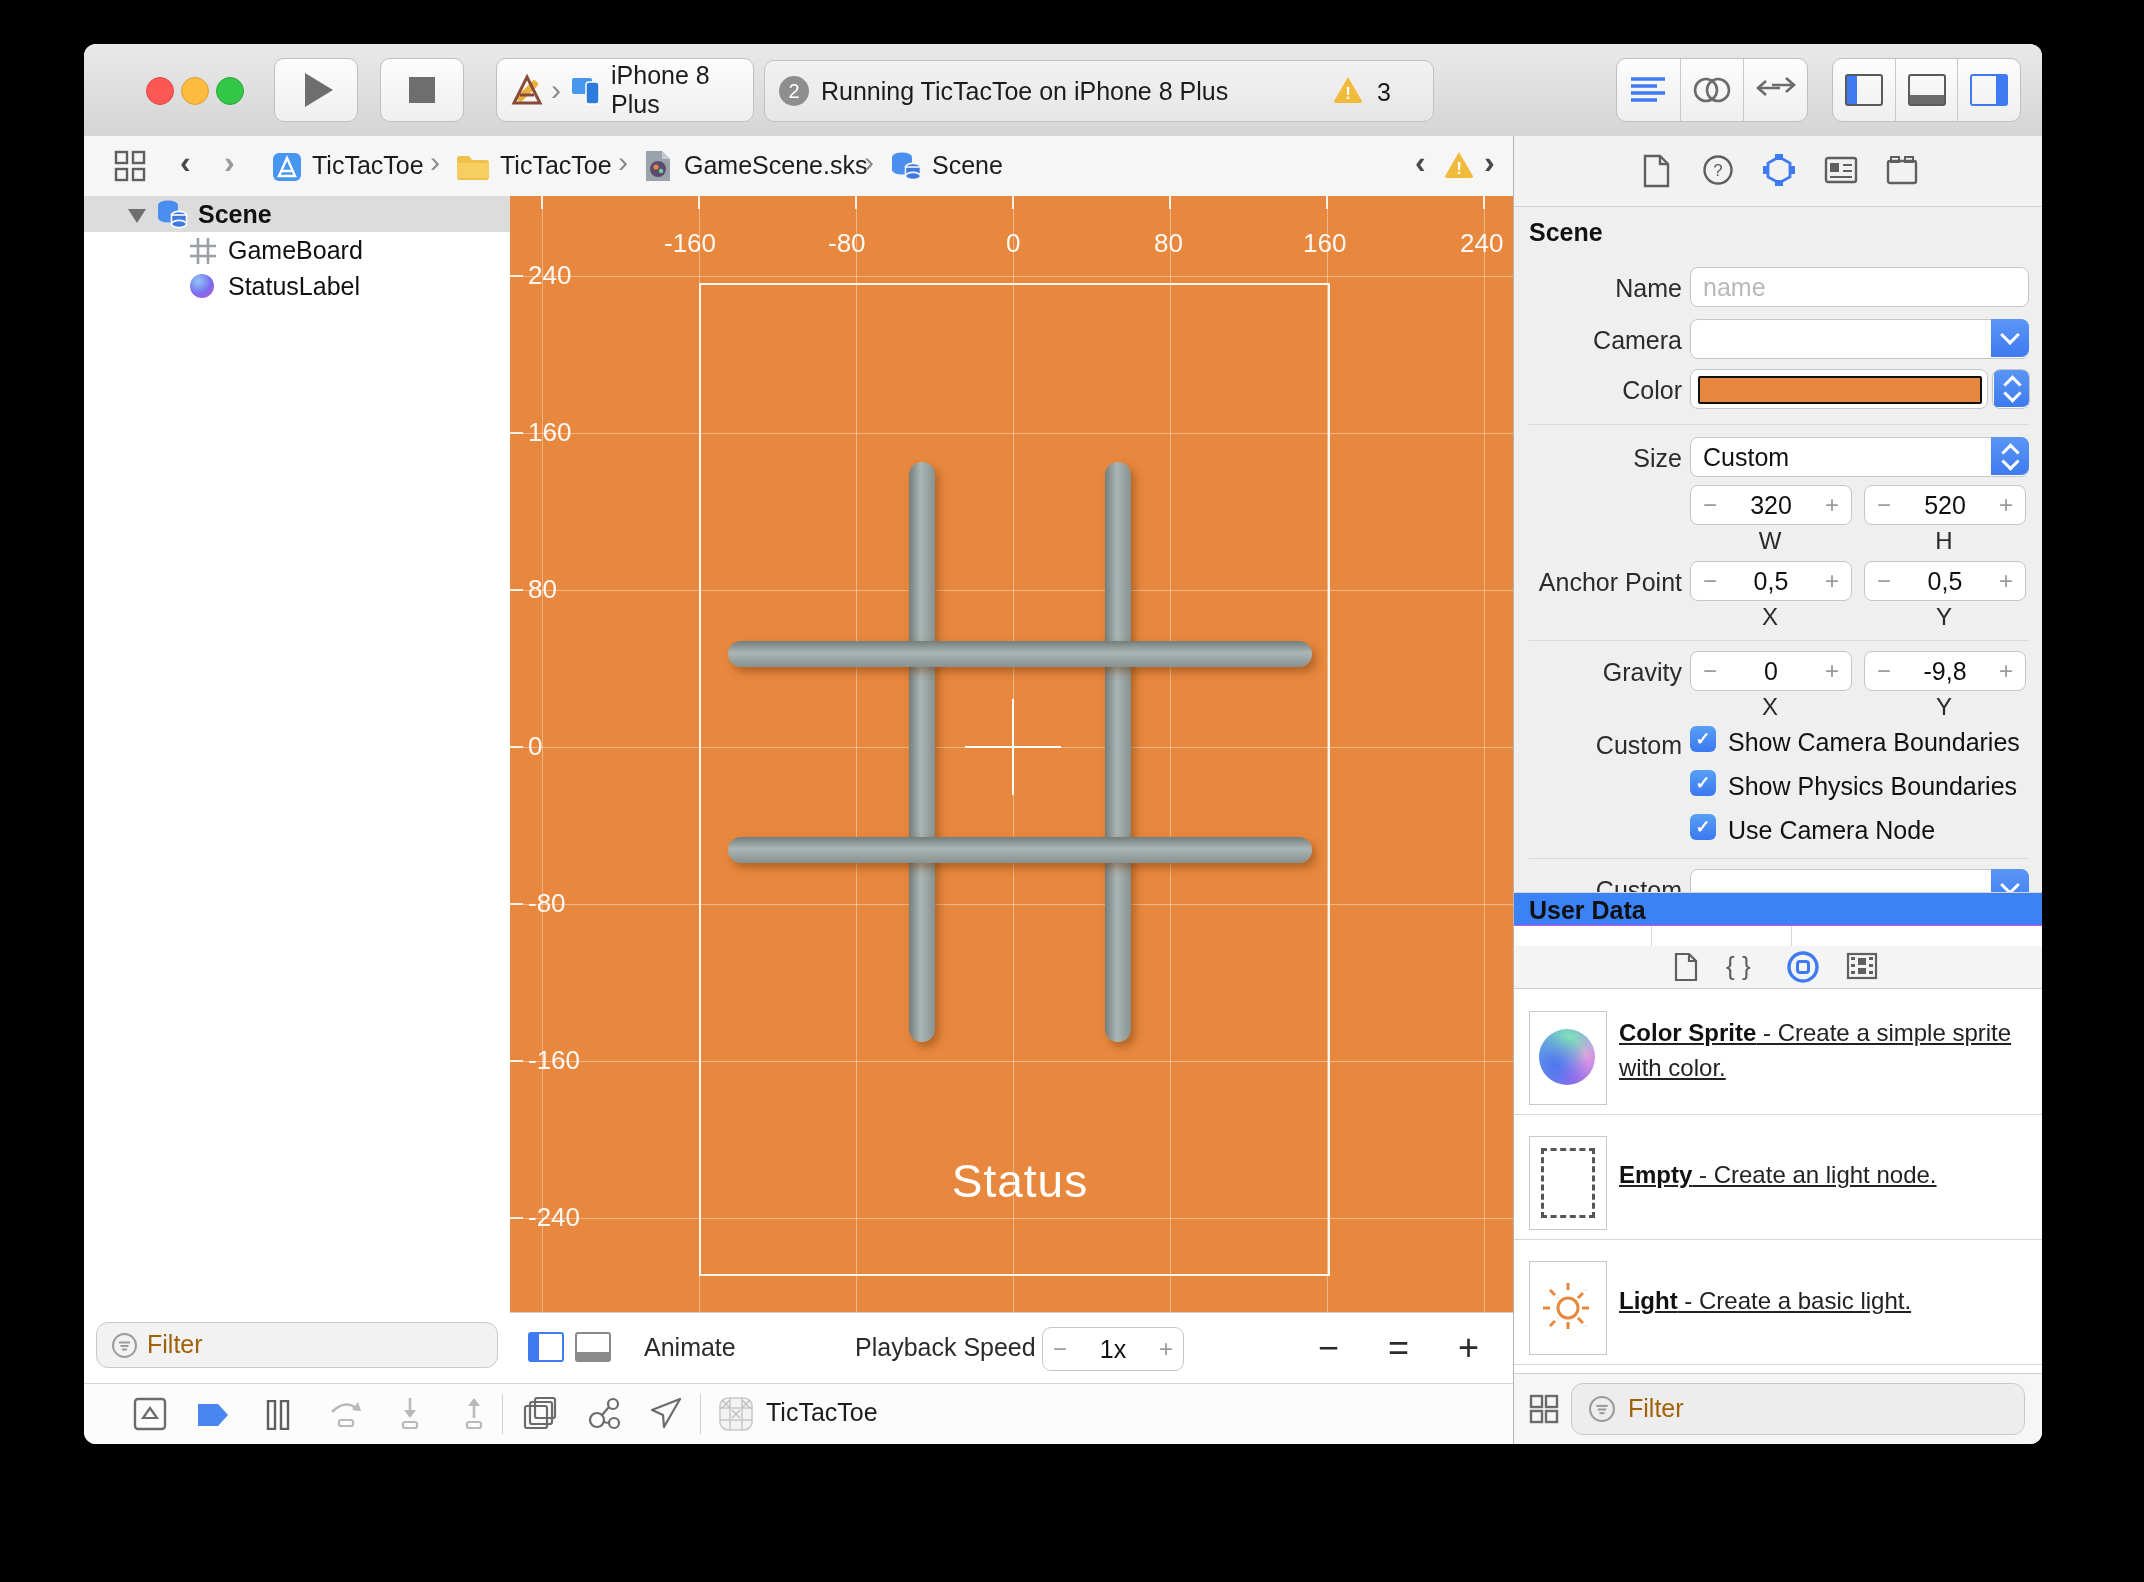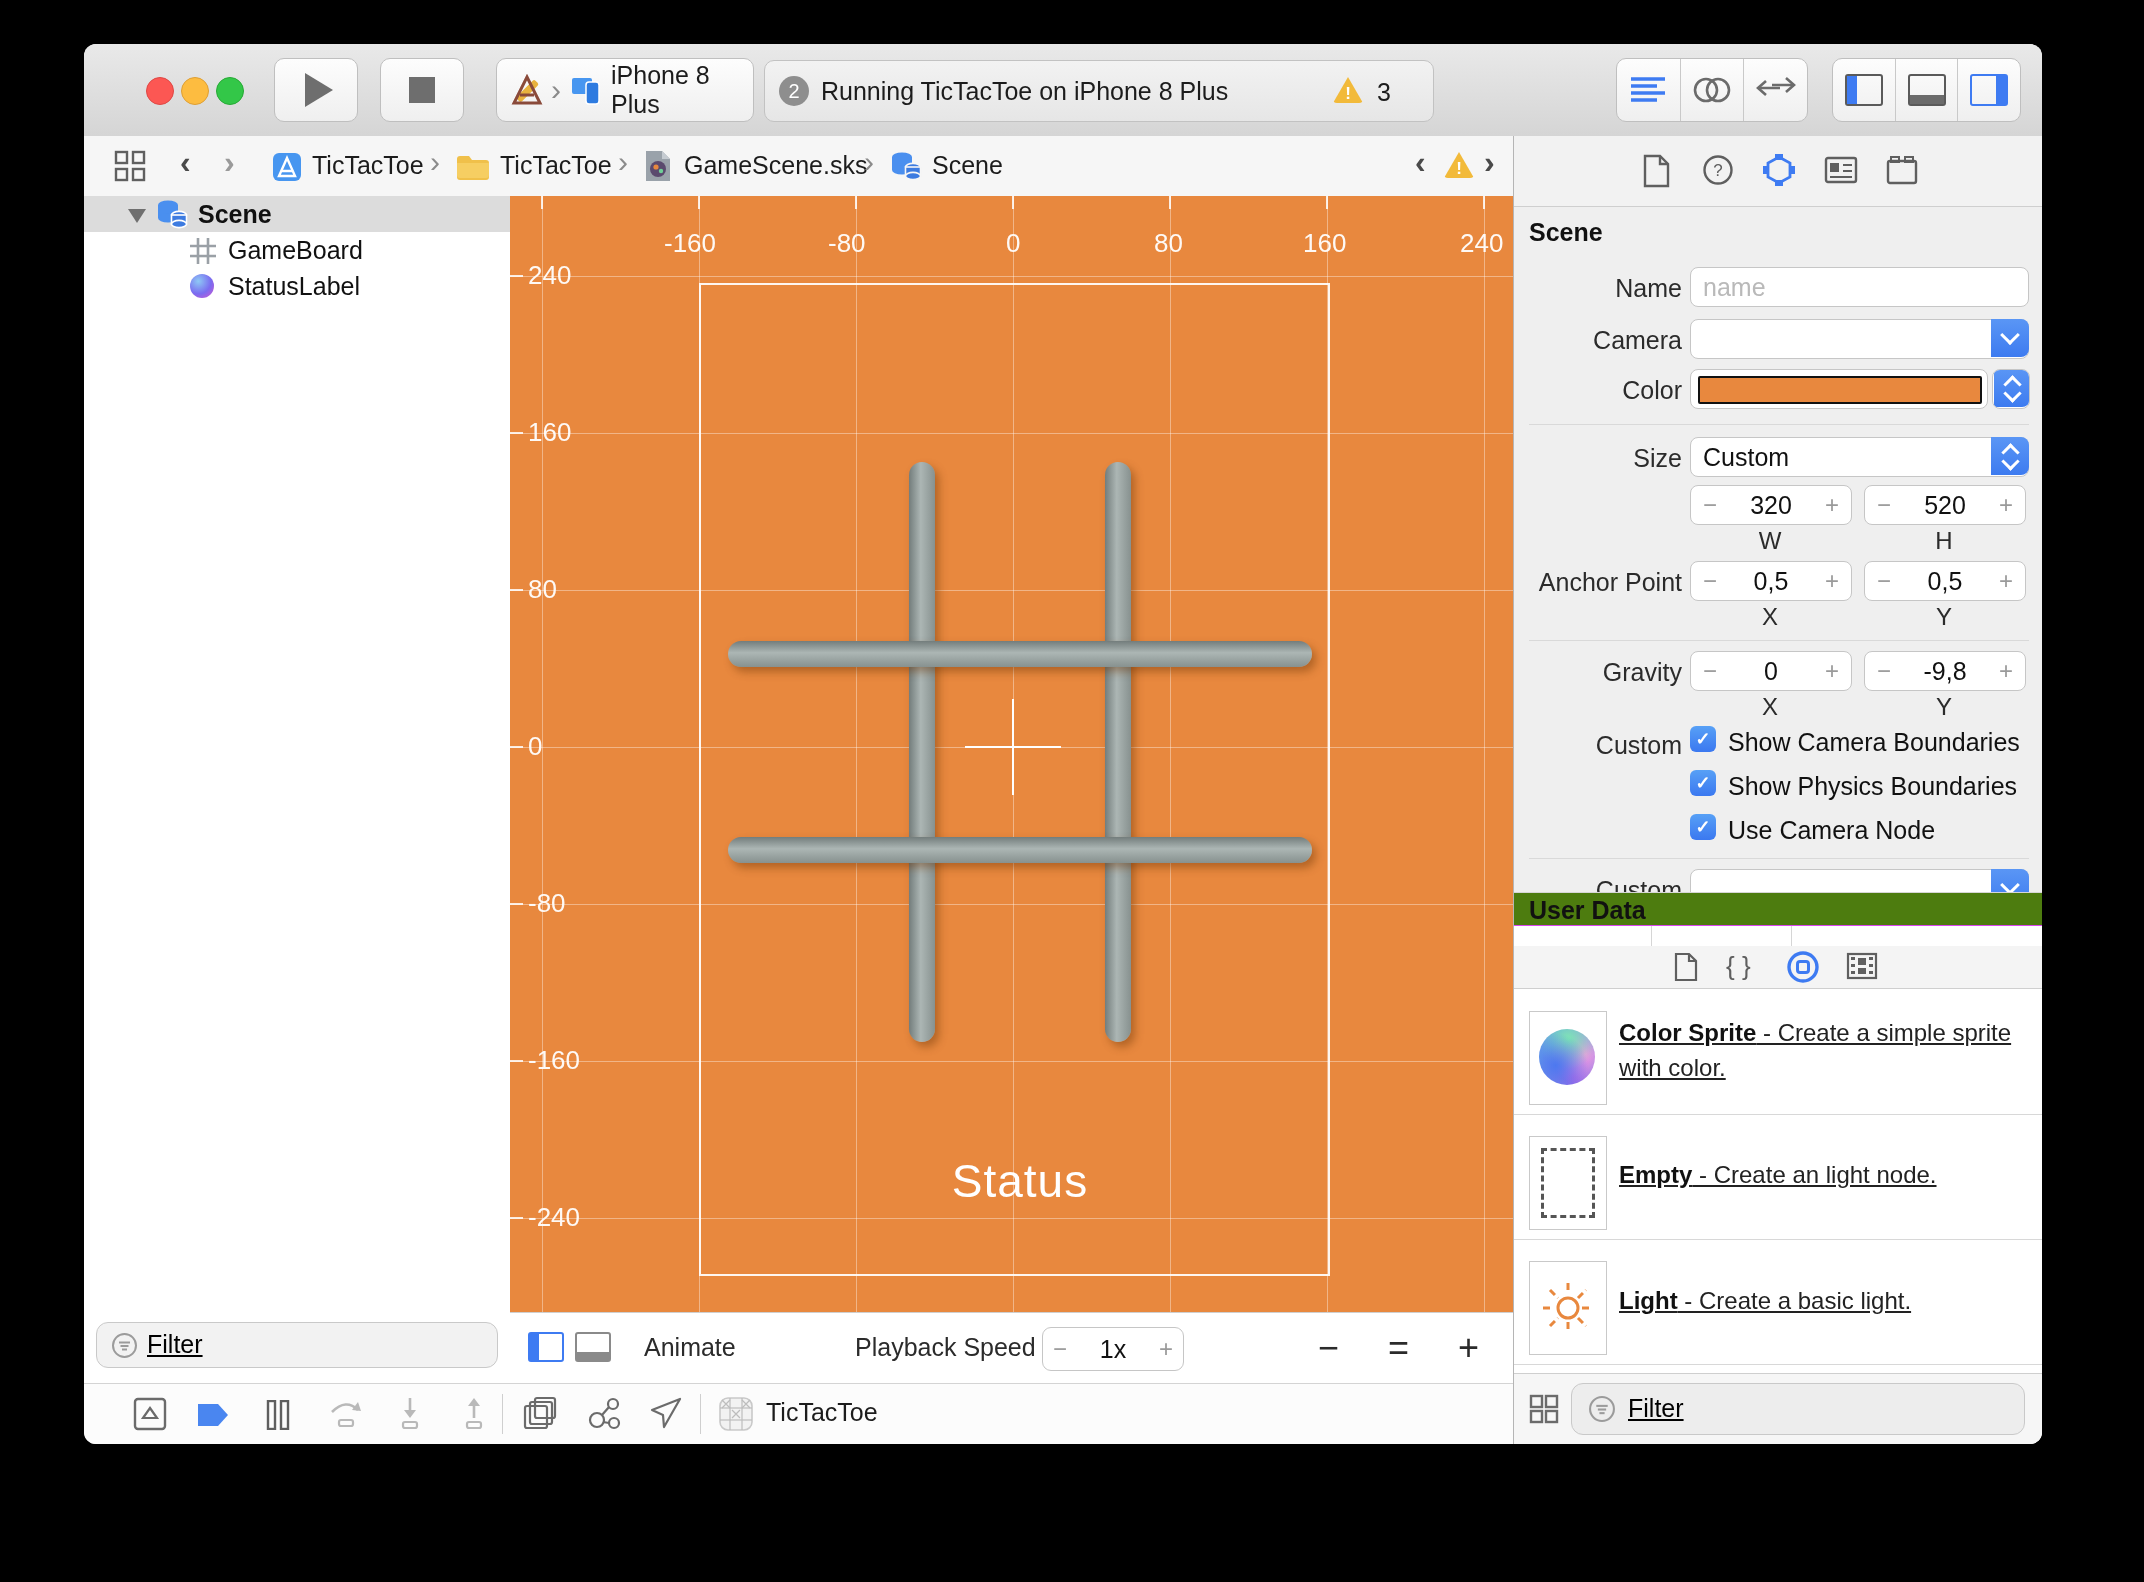--- a/index.html
+++ b/index.html
@@ -38,21 +38,21 @@
   
   .sidebar{position:absolute;left:0;top:152px;width:426px;height:1187px;background:#FFFFFF;border-right:1px solid #C3C3C3;}
   .outline-row{position:absolute;left:0;width:100%;height:36px;}
   .row-sel{background:#DCDCDC;}
   .row-label{position:absolute;top:4px;font-size:25px;color:#111;}
   .disc{position:absolute;left:44px;top:13px;width:0;height:0;border-top:14px solid #6F6F6F;
         border-left:9px solid transparent;border-right:9px solid transparent;}
   .sphere-s{width:24px;height:24px;border-radius:50%;
      background:radial-gradient(circle at 35% 30%, #8EC9F5, #7A6CF0 55%, #D355D0);}
   .filterfield{position:absolute;border:1px solid #C9C9C9;border-radius:12px;background:#F2F2F2;}
-  .filter-ph{position:absolute;top:7px;font-size:25px;color:#000000;text-decoration:underline;}
+  .filter-ph{position:absolute;top:7px;font-size:25px;color:#a16207;}
   
   .canvas{position:absolute;left:426px;top:152px;width:1003px;height:1116px;background:#E8883E;overflow:hidden;}
   .gridv{position:absolute;top:0;width:1px;height:100%;background:rgba(255,255,255,.38);}
   .gridh{position:absolute;left:0;height:1px;width:100%;background:rgba(255,255,255,.38);}
   .tickv{position:absolute;top:0;width:2px;height:13px;background:rgba(255,255,255,.85);}
   .tickh{position:absolute;left:0;height:2px;width:13px;background:rgba(255,255,255,.85);}
   .rlab{position:absolute;color:rgba(255,255,255,.95);font-size:26px;font-weight:300;}
   .camrect{position:absolute;border:2px solid rgba(255,255,255,.92);}
   .bar{position:absolute;border-radius:13px;box-shadow:4px 5px 9px rgba(110,55,8,.45);}
   .barv{width:26px;background:linear-gradient(90deg,#737D7C,#ACB6B4 45%,#87918F);}
@@ -85,21 +85,21 @@
   .chvu{width:10px;height:10px;border-right:3px solid #fff;border-bottom:3px solid #fff;transform:rotate(-135deg);margin-top:2px;}
   .chvd{width:10px;height:10px;border-right:3px solid #fff;border-bottom:3px solid #fff;transform:rotate(45deg);margin-top:-7px;}
   .num-val{position:absolute;width:100%;text-align:center;top:5px;font-size:25px;color:#111;}
   .ss-minus{position:absolute;left:12px;top:5px;font-size:24px;color:#9A9A9A;}
   .ss-plus{position:absolute;right:12px;top:5px;font-size:24px;color:#9A9A9A;}
   .axis-lab{position:absolute;font-size:24px;color:#2b2b2b;text-align:center;}
   .hsep{position:absolute;height:1px;background:#D9D9D9;}
   .checkbox{position:absolute;width:26px;height:26px;border-radius:6px;background:linear-gradient(#57A0F6,#3B78F0);
             color:#fff;font-size:18px;font-weight:bold;display:flex;align-items:center;justify-content:center;}
   .chk-lab{position:absolute;font-size:25px;color:#111;white-space:nowrap;}
-  .ud-band{position:absolute;left:0;width:100%;height:32px;background:#4d7c0f;border-top:1px solid #D6D6D6;border-bottom:1px solid #d946ef;}
+  .ud-band{position:absolute;left:0;width:100%;height:32px;background:#3b82f6;border-top:1px solid #D6D6D6;border-bottom:1px solid #d946ef;}
   .sliver{position:absolute;left:0;width:100%;height:20px;background:#FFF;}
   .libtabs{position:absolute;left:0;width:100%;height:42px;background:#F4F4F4;border-bottom:1px solid #CFCFCF;}
   .libitem-box{position:absolute;left:15px;width:76px;height:92px;background:#fff;border:1px solid #C9C9C9;}
   .libtext{position:absolute;left:105px;width:406px;font-size:24px;color:#222;line-height:35px;text-decoration:underline;}
   .libtext b{color:#111;}
   .itemsep{position:absolute;left:0;width:100%;height:1px;background:#D8D8D8;}
   .libzone{position:absolute;left:0;width:100%;background:#FFFFFF;}
   .insp-bottom{position:absolute;left:0;top:1237px;width:100%;height:71px;background:#F6F6F6;border-top:1px solid #CFCFCF;}
   .sun{width:54px;height:54px;}
   svg{display:block;}

